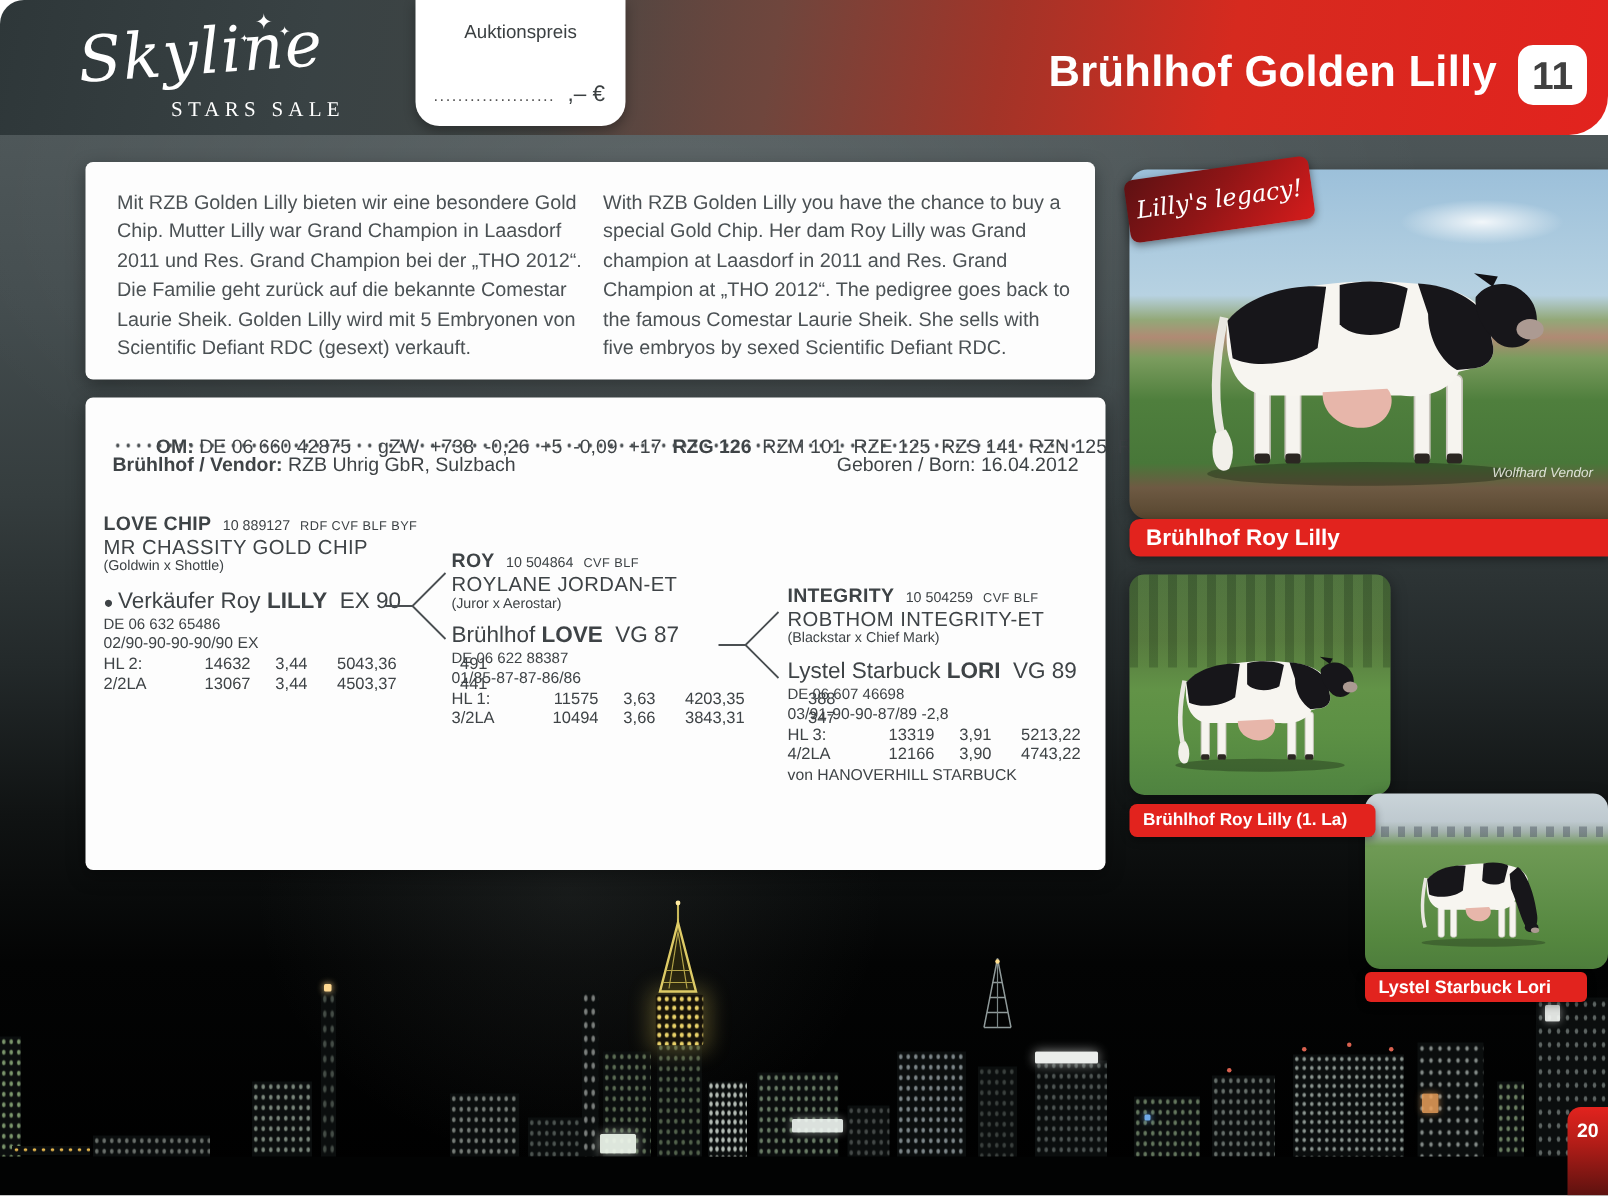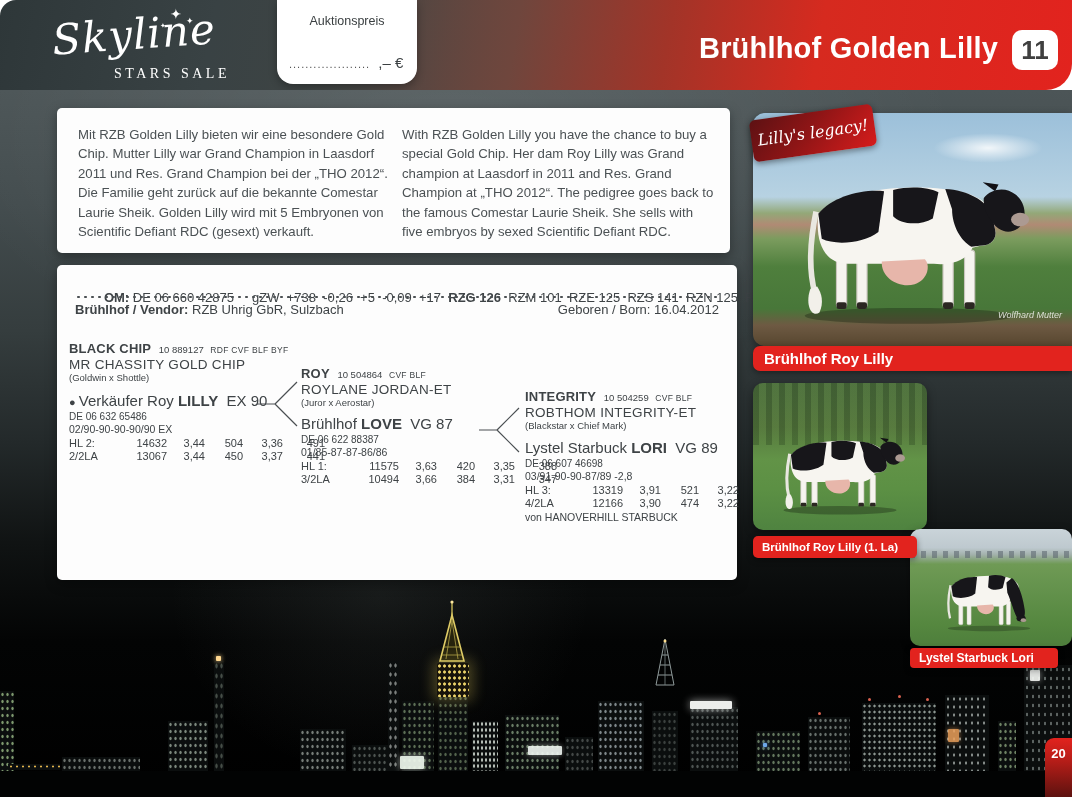--- a/index.html
+++ b/index.html
@@ -59,21 +59,21 @@
   .an-parents{font-size:9.5px;margin-top:0px;}
   .cow-line{font-size:15px;margin-bottom:2px;white-space:pre;}
   .cow-line .nm{font-weight:bold;}
   .cow-id{font-size:10px;}
   .cow-class{font-size:10.5px;margin-top:1px;}
   .mrow{display:flex;font-size:11px;margin-top:1.5px;}
   .mrow .c0{width:50px;}
   .mrow .c1{width:48px;text-align:right;}
   .mrow .c2{width:38px;text-align:right;}
   .mrow .c3{width:38px;text-align:right;}
-  .mrow .c4{width:40px;text-align:right;}
+  .mrow .c4{width:40px;}
   .mrow .c5{width:42px;text-align:right;}
   .sire-note{font-size:10.5px;margin-top:2px;}
   .blk{position:absolute;}
   .conn{position:absolute;}
   .gens{position:absolute;left:19px;top:258px;font-size:10.5px;line-height:13.5px;color:#4a4f52;}
 
   
   .photo{position:absolute;overflow:hidden;box-shadow:0 3px 10px rgba(0,0,0,.4);}
   .photo1{left:753px;top:23px;width:319px;height:233px;border-radius:12px 0 0 12px;
     background:linear-gradient(180deg,#9cc0da 0%,#b7d2e2 36%,#93a878 43%,#b08a74 48%,#7b9c5e 54%,#4f7f3d 66%,#487739 84%,#6e5a43 91%,#57462f 100%);}
@@ -153,21 +153,21 @@
         <span class="b">OM:</span><span> DE 06 660 42875</span><span>     gZW  +738  -0,26  +5  -0,09  +17  </span><span class="b">RZG 126</span><span>  RZM 101  RZE 125  RZS 141  RZN 125  RZR 117</span>
       </div>
       <div class="dotline"></div>
       <div class="vendor-row">
         <span style="white-space:pre;"><span class="b">Brühlhof / Vendor:</span><span> RZB Uhrig GbR, Sulzbach</span></span>
         <span style="white-space:pre;"><span>Geboren / Born:</span><span> 16.04.2012</span></span>
       </div>
 
       <div class="blk" style="left:12px;top:76px;">
         <div class="an-head1">
-          <span class="nm">BLACK CHIP</span>
+          <span class="nm">LOVE CHIP</span>
           <span class="reg">10 889127</span>
           <span class="codes">RDF CVF BLF BYF</span>
         </div>
         <div class="an-full">MR CHASSITY GOLD CHIP</div>
         <div class="an-parents">(Goldwin x Shottle)</div>
       </div>
 
       <div class="blk" style="left:12px;top:127px;">
         <div class="cow-line"><span style="font-size:11px;">● </span><span>Verkäufer Roy </span><span class="nm">LILLY</span><span>  EX 90</span></div>
         <div class="cow-id">DE 06 632 65486</div>
@@ -286,21 +286,21 @@
         </g>
         <path d="M40 44 C58 24 110 18 150 22 C176 24 190 33 194 44 L196 58 C198 66 192 72 184 72 L176 74 C172 84 158 90 142 88 L66 88 C46 88 37 70 40 44 Z" fill="#f7f5f0"></path>
         <path d="M96 86 C95 101 112 110 125 106 C137 102 139 89 134 84 Z" fill="#e7b6aa"></path>
         <path d="M40 44 C52 29 78 22 98 24 L93 60 C80 70 55 72 43 66 Z" fill="#17161a"></path>
         <path d="M106 23 C122 19 138 21 146 25 L141 48 C129 55 112 53 106 46 Z" fill="#17161a"></path>
         <path d="M152 22 C172 23 187 32 193 43 L196 58 C198 66 192 72 184 72 L175 73 C166 68 158 55 158 40 Z" fill="#17161a"></path>
         <path d="M186 30 C193 21 206 20 214 27 C222 33 224 44 220 52 C216 60 206 62 199 57 C192 51 185 41 186 30 Z" fill="#17161a"></path>
         <ellipse cx="218" cy="49" rx="8" ry="6" fill="#ac9a92"></ellipse>
         <path d="M196 24 L185 16 L199 18 Z" fill="#111014"></path>
       </svg>
-      <div class="credit">Wolfhard Mutter</div>
+      <div class="credit">Wolfhard Vendor</div>
     </div>
     <div class="caption cap1">Brühlhof Roy Lilly</div>
     <div class="ribbon">Lilly's legacy!</div>
 
     <div class="photo photo2">
       <div class="treeline"></div>
       <svg class="cowsvg" style="left:12px;bottom:10px;" width="150" height="92" viewBox="0 0 240 150">
         <ellipse cx="120" cy="134" rx="92" ry="7" fill="rgba(20,30,15,.35)"></ellipse>
         <path d="M38 42 C33 66 31 92 37 114" stroke="#e9e7e0" stroke-width="5" fill="none"></path>
         <path d="M33 110 C28 124 34 136 41 131 C45 122 43 114 39 108 Z" fill="#f2f0ea"></path>

